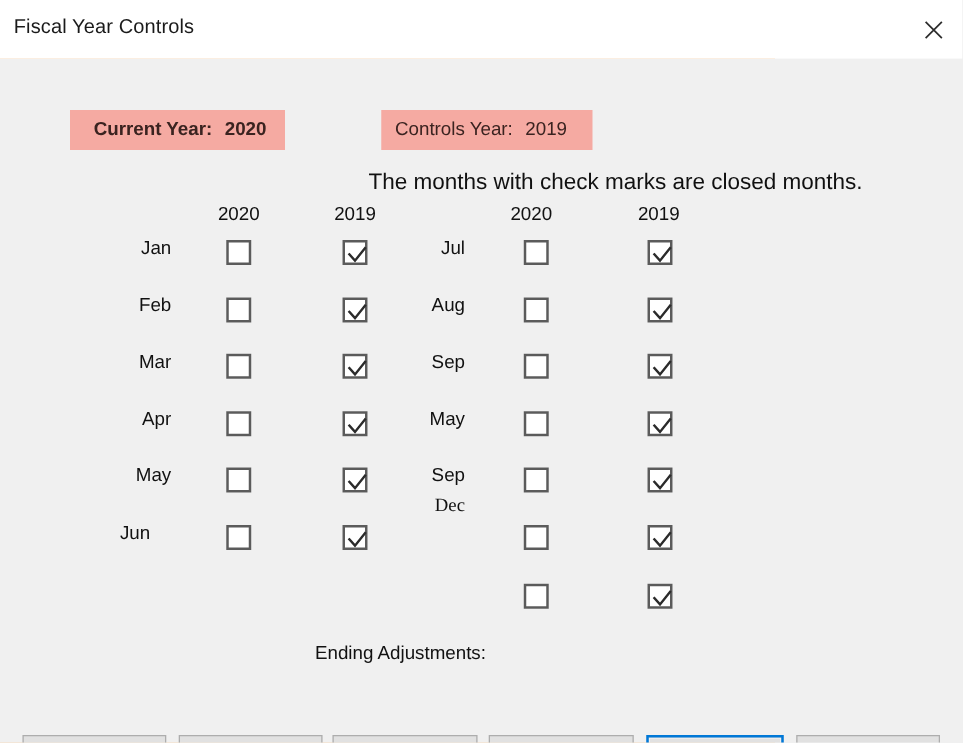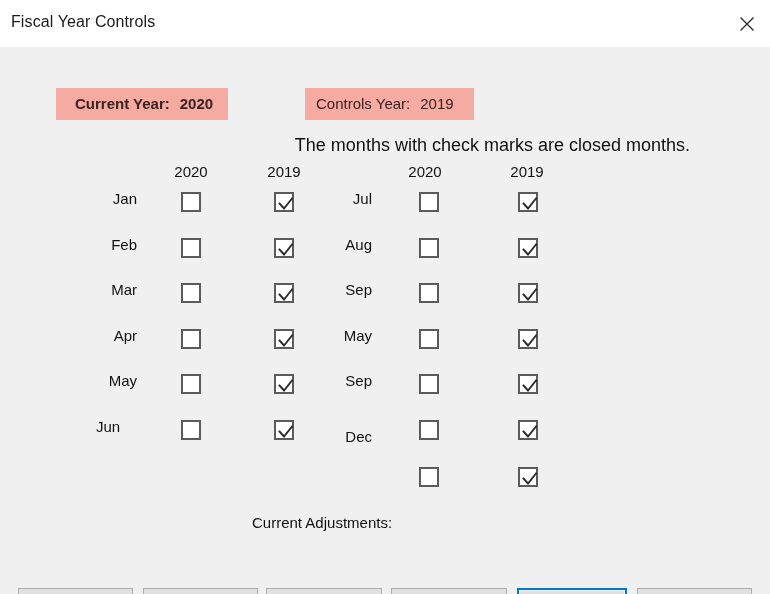--- a/index.html
+++ b/index.html
@@ -309,30 +309,30 @@
               <path d="M4.5 10.5 L9 15.5 L17 5.5" stroke="#2b2b2b" stroke-width="1.9" fill="none" stroke-linecap="square"></path>
             </svg>
           </div>
           <div class="month-label m-label-right" style="top: 325px;">Sep</div>
           <div class="cb cbcol-2" style="top: 327px;"></div>
           <div class="cb cbcol-3" style="top: 327px;">
             <svg width="22" height="22" viewBox="0 0 22 22" aria-hidden="true">
               <path d="M4.5 10.5 L9 15.5 L17 5.5" stroke="#2b2b2b" stroke-width="1.9" fill="none" stroke-linecap="square"></path>
             </svg>
           </div>
-          <div class="month-label m-label-right" style="top: 381px;">Dec</div>
+          <div class="month-label m-label-right" style="top: 350px; font-family: Liberation Serif, serif;">Dec</div>
           <div class="cb cbcol-2" style="top: 372.5px;"></div>
           <div class="cb cbcol-3" style="top: 372.5px;">
             <svg width="22" height="22" viewBox="0 0 22 22" aria-hidden="true">
               <path d="M4.5 10.5 L9 15.5 L17 5.5" stroke="#2b2b2b" stroke-width="1.9" fill="none" stroke-linecap="square"></path>
             </svg>
           </div>
         </div>
 
-      <div class="ending-label">Current Adjustments:</div>
+      <div class="ending-label">Ending Adjustments:</div>
       <div id="ending-host">
           <div class="cb cbcol-2" style="top: 420px;"></div>
           <div class="cb cbcol-3" style="top: 420px;">
             <svg width="22" height="22" viewBox="0 0 22 22" aria-hidden="true">
               <path d="M4.5 10.5 L9 15.5 L17 5.5" stroke="#2b2b2b" stroke-width="1.9" fill="none" stroke-linecap="square"></path>
             </svg>
           </div>
         </div>
 
     </div>

